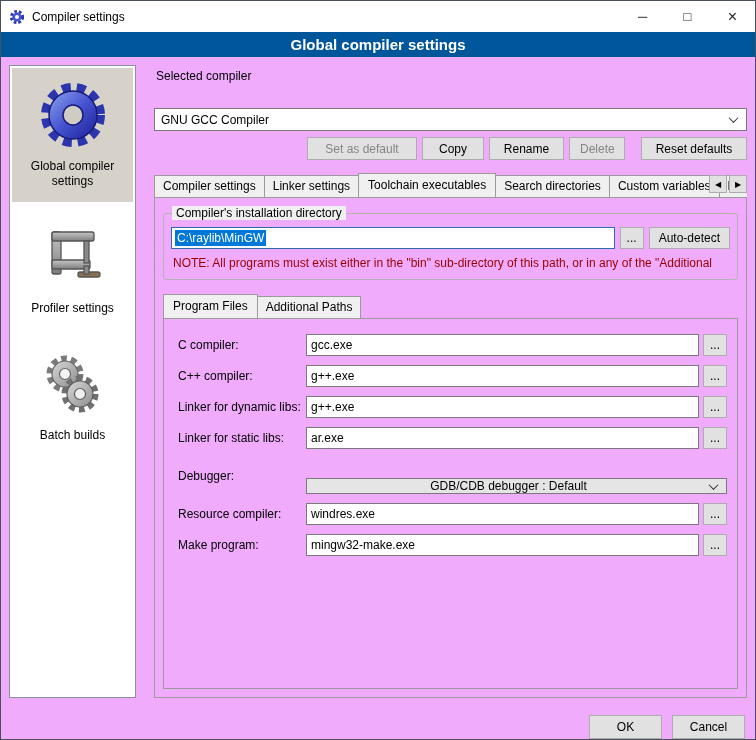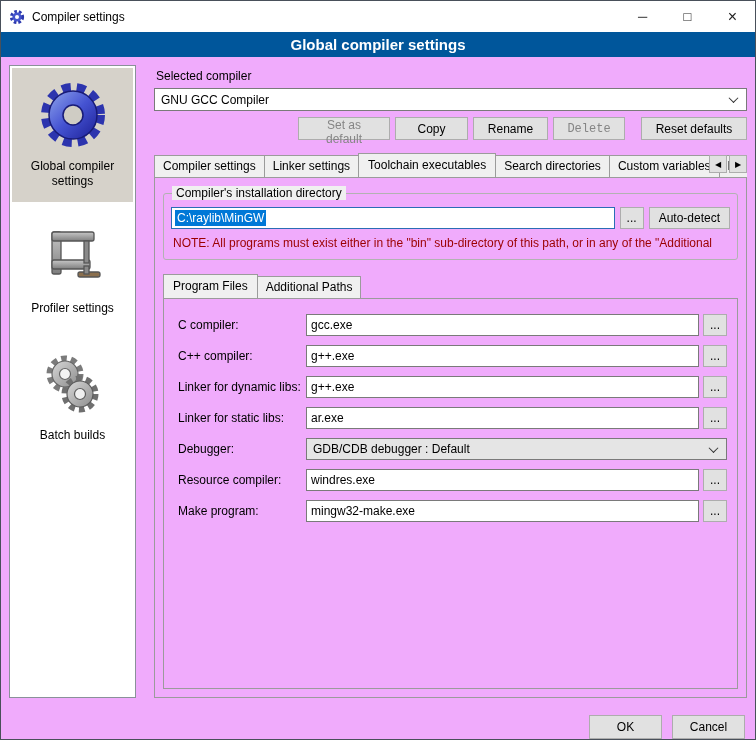--- a/index.html
+++ b/index.html
@@ -54,38 +54,38 @@
     text-align: center; padding: 12px 3px 13px; gap: 9px; cursor: default;
   }
   .side-item + .side-item { margin-top: 8px; }
   .side-item.selected { background: var(--sidebar-selected-bg, #d6d2ca); }
   .side-label { line-height: 1.25; }
   
   .main { flex: 1; display: flex; flex-direction: column; min-width: 0; padding: 2px 0 0 6px; }
   .section-label { margin: 2px 0 5px 2px; }
   .combo {
     height: 23px; border: 1px solid #7a7a7a; background: #fff;
-    display: flex; align-items: center; padding: 0 9px 0 6px; gap: 6px;
+    display: flex; align-items: center; padding: 0 9px 0 6px; gap: 6px; margin-top: 20px;
   }
   .combo-text { flex: 1; white-space: nowrap; overflow: hidden; }
   .chev {
     width: 7px; height: 7px;
     border-right: 1px solid #333; border-bottom: 1px solid #333;
     transform: rotate(45deg) translate(-1px,-1px);
     flex: 0 0 7px;
   }
   .btn {
     height: 23px; background: #e1e1e1; border: 1px solid #adadad;
     font: inherit; padding: 0 10px; cursor: default; color:#000;
   }
   .btn.disabled { color: #858585; }
   .btn-row { display: flex; gap: 5px; margin-top: 6px; align-items: center; }
   .btn-row .spacer { flex: 1; }
-  .w-setdef { width: 92px; } .w-copy { width: 73px; } .w-rename { width: 75px; }
-  .w-delete { width: 72px; font-family: Liberation Mono, monospace; } .w-reset { width: 106px; margin-left: 11px; }
+  .w-setdef { width: 110px; } .w-copy { width: 62px; } .w-rename { width: 75px; }
+  .w-delete { width: 56px; } .w-reset { width: 106px; margin-left: 11px; }
   
   .tabstrip {
     position: relative; display: flex; align-items: flex-end;
     margin-top: 13px; height: 25px;
     border-bottom: 1px solid #9b9b9b;
     padding-right: 44px; overflow: hidden;
     white-space: nowrap; flex: 0 0 auto;
   }
   .tab {
     border: 1px solid #9b9b9b; border-bottom: none;
@@ -127,21 +127,21 @@
     white-space: nowrap; overflow: hidden;
   }
   
   .field-row { display: flex; align-items: center; margin-bottom: 9px; }
   .field-label { flex: 0 0 128px; width: 128px; }
   .field-input {
     flex: 1; height: 22px; border: 1px solid #7a7a7a;
     padding: 0 4px; font: inherit; background: #fff; min-width: 0;
   }
   .field-dots { margin-left: 4px; height: 22px; }
-  .combo.debugger { flex: 1; height: 22px; background: #e5e5e5; }
+  .combo.debugger { flex: 1; height: 16px; background: #e5e5e5; text-align: center; }
   
   .footer {
     flex: 0 0 41px; display: flex; justify-content: flex-end; align-items: flex-end;
     gap: 10px; padding: 0 10px;
   }
   .footer .btn { width: 73px; height: 24px; }
 </style>
 </head>
 <body>
 

